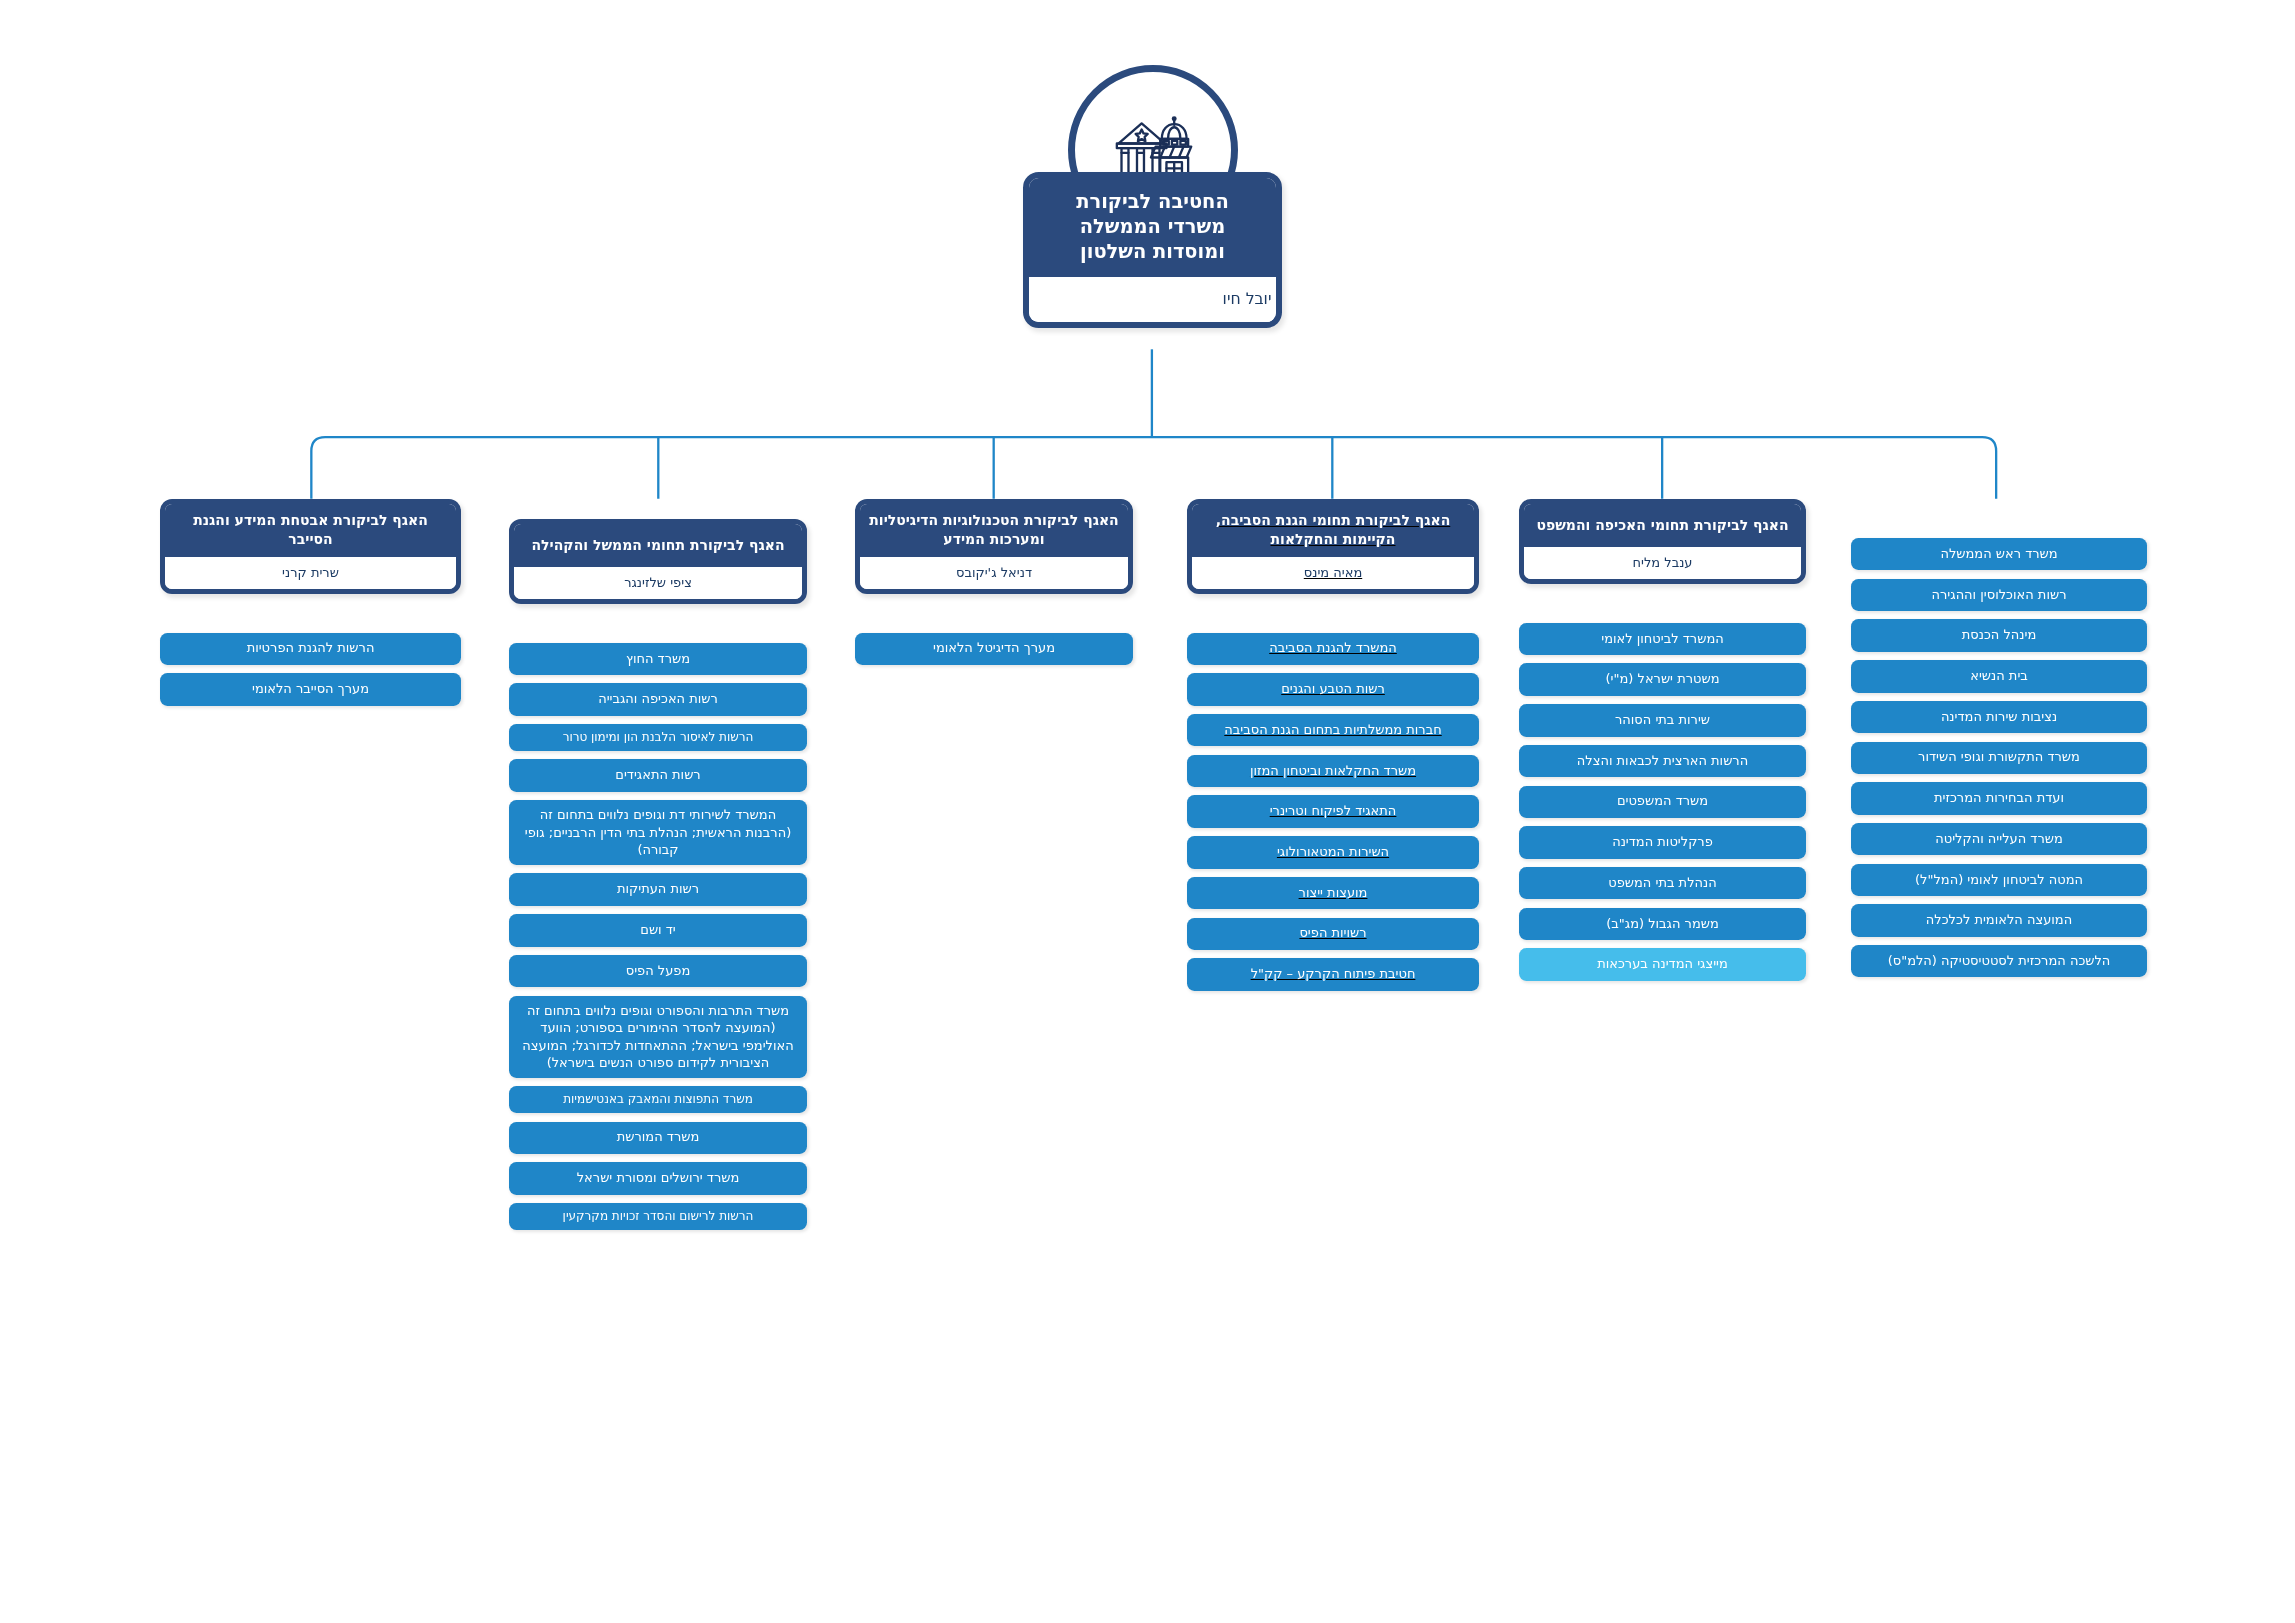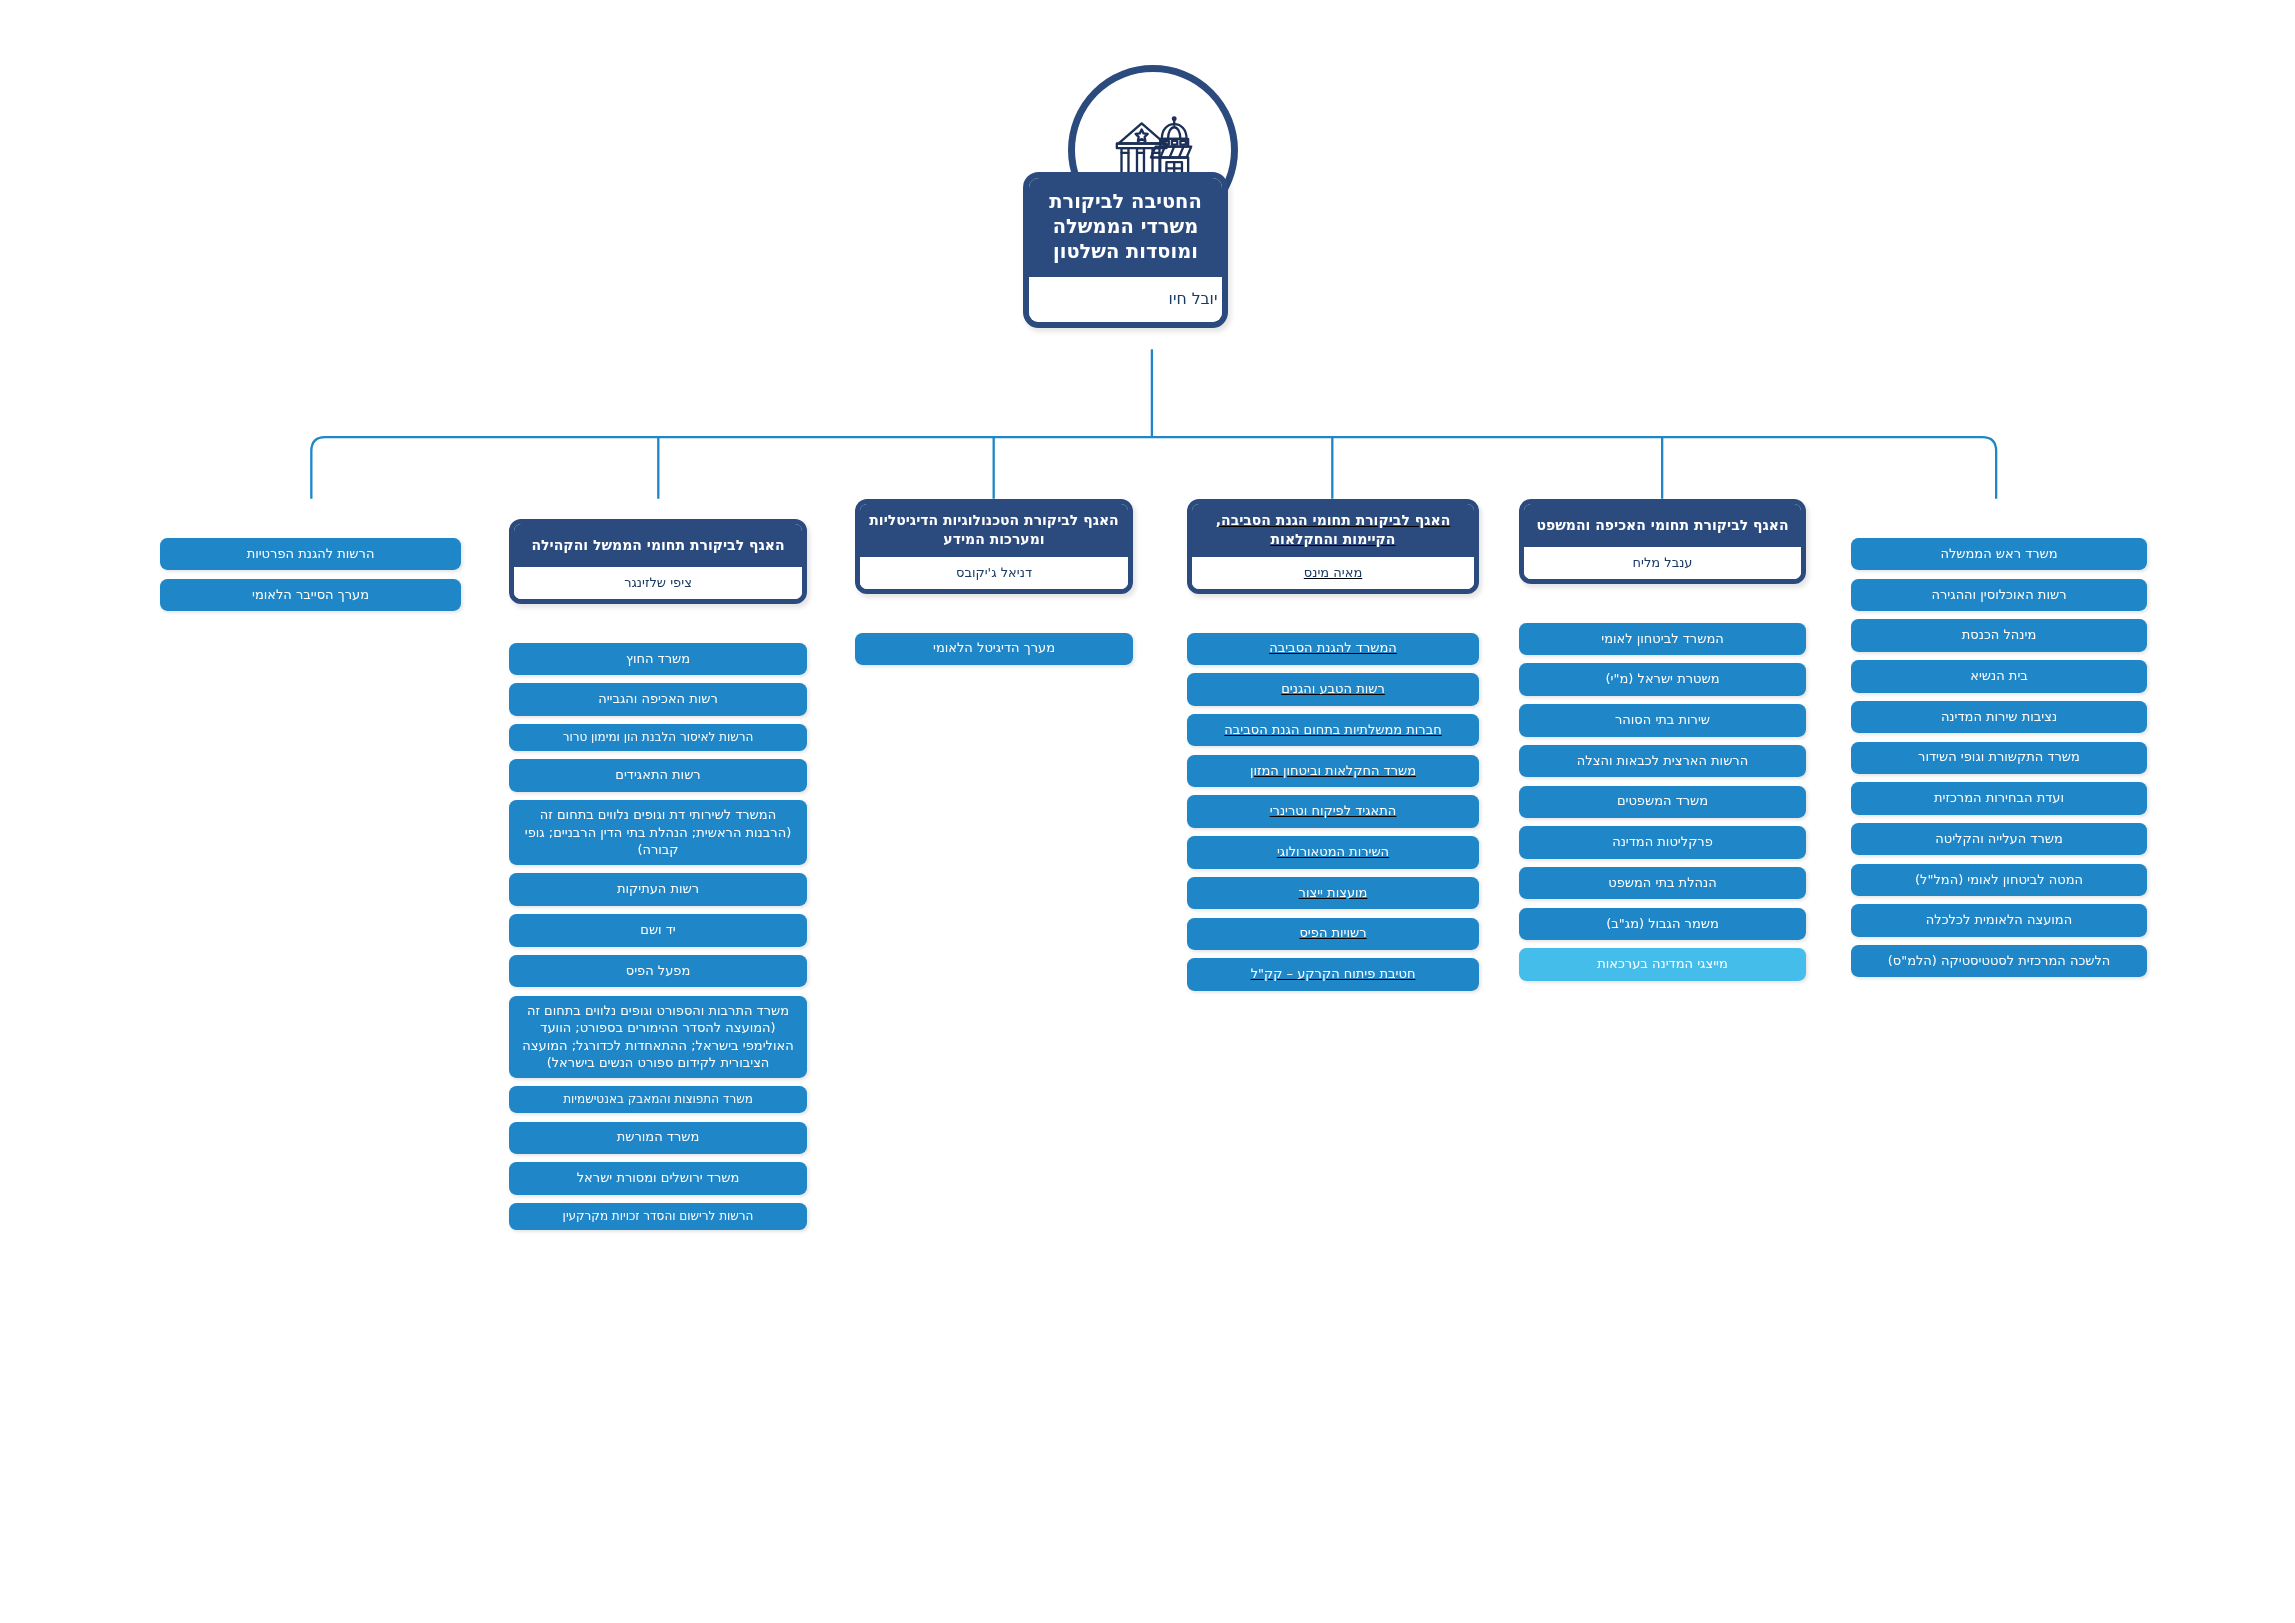--- a/index.html
+++ b/index.html
@@ -21,21 +21,21 @@
   .seal-circle{
     position:absolute;left:50%;top:0;transform:translateX(-50%);
     width:170px;height:170px;border-radius:50%;
     background:#ffffff;border:7.9px solid #2b4a7d;
     box-sizing:border-box;
     display:flex;align-items:center;justify-content:center;
     z-index:1;
   }
   .seal-circle svg{width:93px;height:93px;display:block;}
   .top-card{
-    position:absolute;left:0;top:107px;width:205px;
+    position:absolute;left:0;top:107px;width:259px;
     border:6.5px solid #2b4a7d;border-radius:15.7px;
     background:#ffffff;box-sizing:border-box;
     z-index:2;
     box-shadow:2.8px 3.7px 5.6px rgba(0,0,0,0.10);
     overflow:hidden;
   }
   .top-card .title{
     background:#2b4a7d;color:#ffffff;
     font-weight:bold;font-size:19.4px;line-height:1.28;
     text-align:center;padding:12px 8.3px 13px;
@@ -139,20 +139,24 @@
       <div class="title">
         <div>החטיבה לביקורת</div>
         <div>משרדי הממשלה</div>
         <div>ומוסדות השלטון</div>
       </div>
       <div class="person">יובל חיו</div>
     </div>
   </div>
 
   <div class="col" id="col-0" style="left:160px;width:301px;">
+    <div class="div-card">
+      <div class="dtitle">האגף לביקורת אבטחת המידע והגנת הסייבר</div>
+      <div class="dperson">שרית קרני</div>
+    </div>
     <div class="leaf-list">
       <div class="leaf">הרשות להגנת הפרטיות</div>
       <div class="leaf">מערך הסייבר הלאומי</div>
     </div>
   </div>
 
   <div class="col" id="col-1" style="left:509px;width:298px;margin-top:20px;">
     <div class="div-card">
       <div class="dtitle">האגף לביקורת תחומי הממשל והקהילה</div>
       <div class="dperson">ציפי שלזינגר</div>

